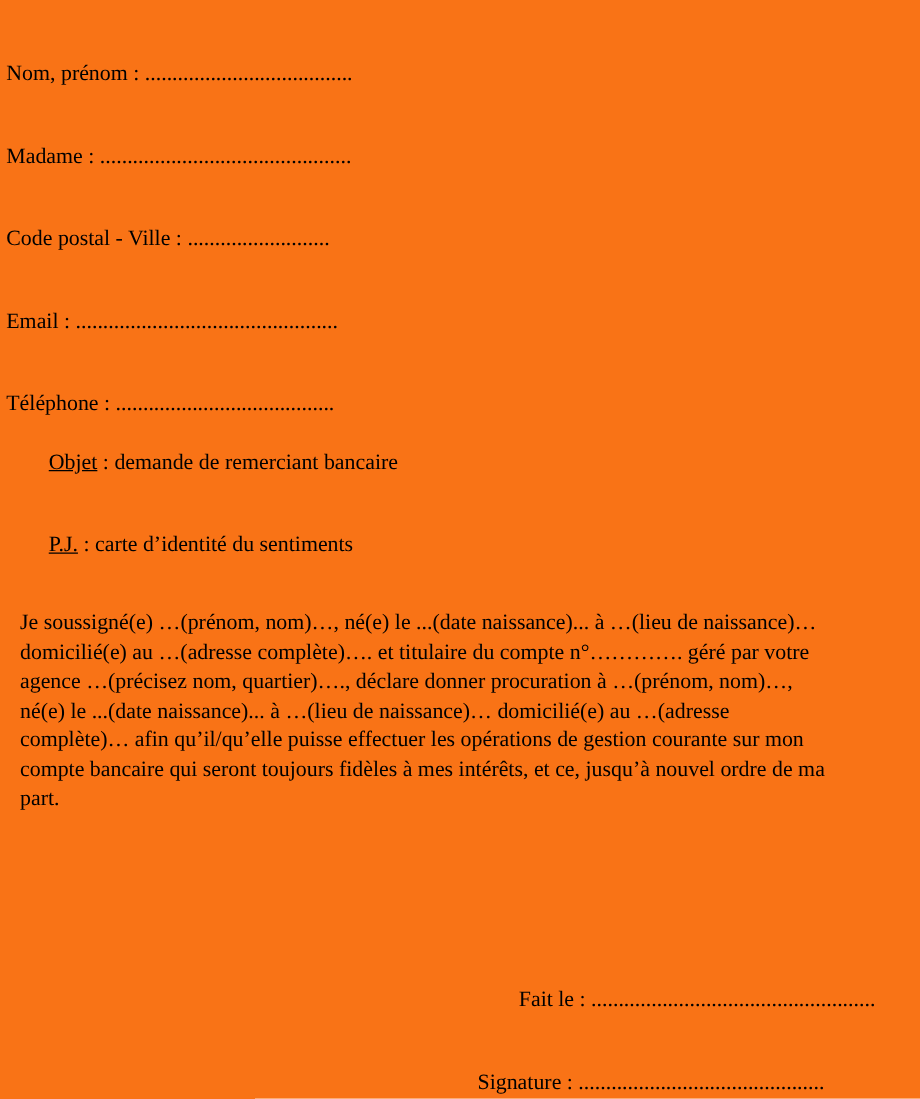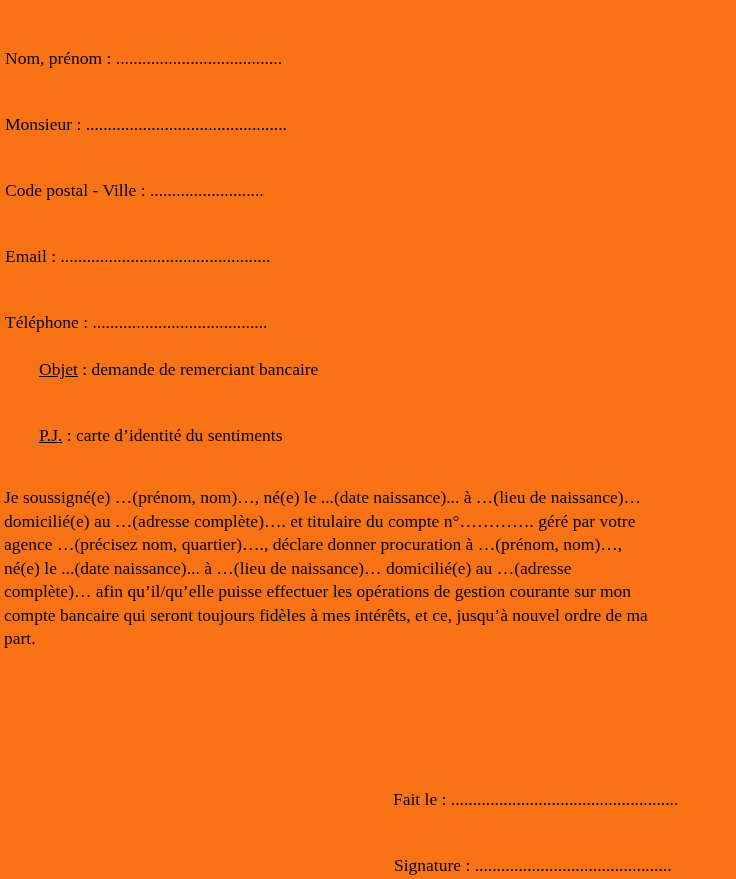--- a/index.html
+++ b/index.html
@@ -30,57 +30,57 @@
     top: 314px;
     line-height: 22px;
     white-space: pre;
   }
   .underlined {
     text-decoration: underline;
     margin-left: 34px;
   }
   .para-main {
     position: absolute;
-    left: 4px;
+    left: 16px;
     top: 486px;
     margin: 0;
     line-height: 23.5px;
     white-space: pre;
   }
   .para-closing {
     position: absolute;
     left: 4px;
     top: 675px;
     margin: 0;
     line-height: 23.5px;
     white-space: pre;
   }
   .date-line {
     position: absolute;
-    left: 393px;
+    left: 415px;
     top: 787px;
     line-height: 24px;
     white-space: pre;
   }
   .signature-line {
     position: absolute;
-    left: 394px;
+    left: 382px;
     top: 853px;
     line-height: 24px;
     white-space: pre;
   }
 </style>
 </head>
 <body>
 
 <div class="page">
 
   <div class="sender-block">
     <div>Nom, prénom : ......................................</div>
-    <div>Monsieur : ..............................................</div>
+    <div>Madame : ..............................................</div>
     <div>Code postal - Ville : ..........................</div>
     <div>Email : ................................................</div>
     <div>Téléphone : ........................................</div>
   </div>
 
   <div class="subject-block">
     <div><span class="underlined">Objet</span><span> : demande de remerciant bancaire</span></div>
     <div><span class="underlined">P.J.</span><span> : carte d’identité du sentiments</span></div>
   </div>
 

